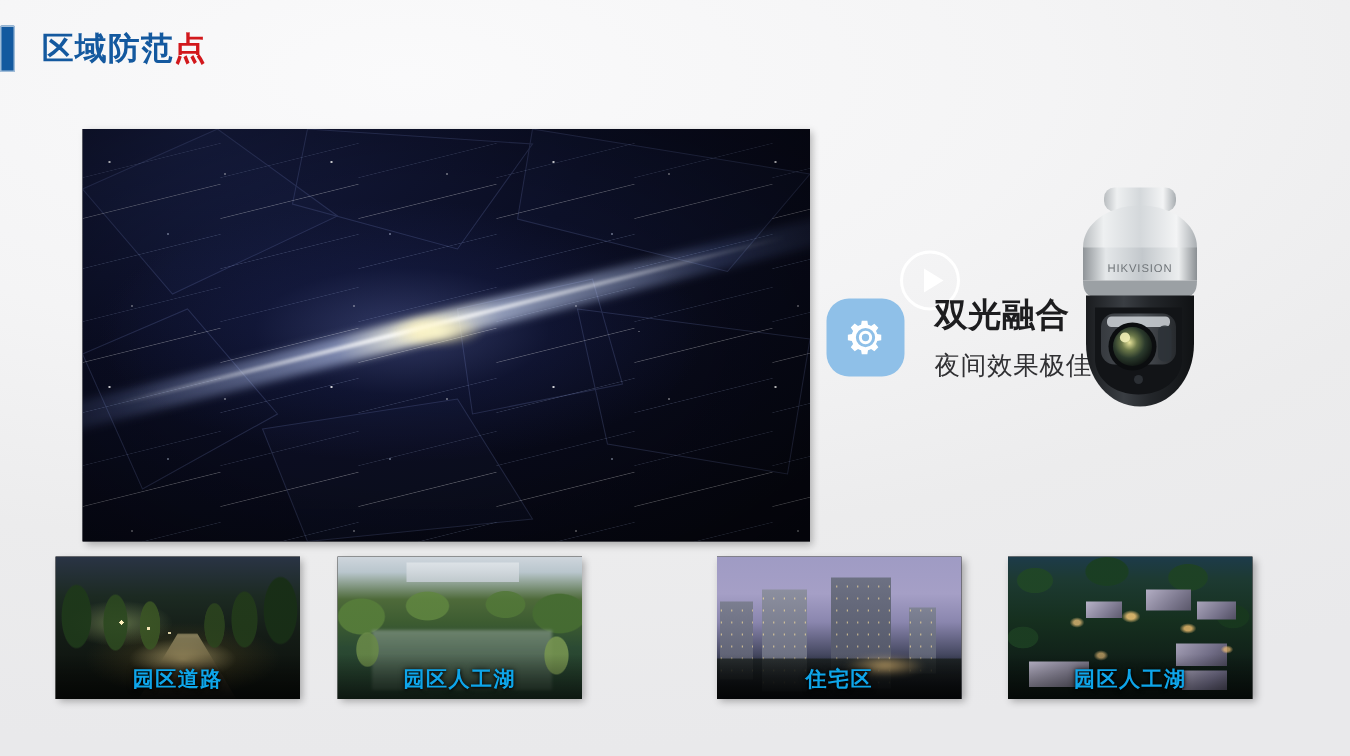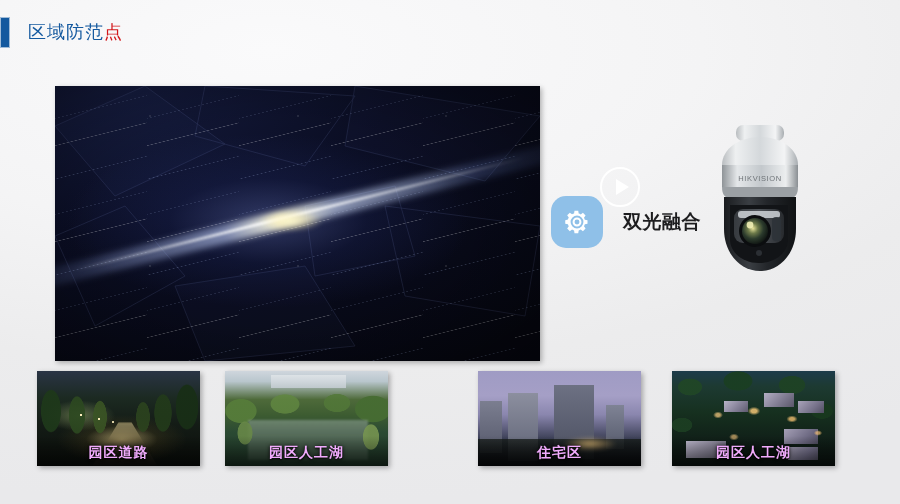--- a/index.html
+++ b/index.html
@@ -11,21 +11,21 @@
   #stage{
     position:relative;width:900px;height:504px;
     background:
       radial-gradient(120% 90% at 30% 10%, #fafafb 0%, #f4f4f5 40%, #ececed 70%, #e9e9eb 100%);
   }
 
   
   .hdr{position:absolute;left:0;top:16px;height:32px;display:flex;align-items:center;}
   .hdr-bar{width:10px;height:31px;background:#13599f;border-radius:1px;
            box-shadow:0 0 0 1px rgba(255,255,255,.6) inset;}
-  .hdr-title{margin-left:18px;font-size:18px;font-weight:normal;letter-spacing:1px;
+  .hdr-title{margin-left:18px;font-size:21px;font-weight:bold;letter-spacing:1px;
              line-height:1;white-space:nowrap;}
   .hdr-title .t-blue{color:#14599f;}
   .hdr-title .t-red{color:#d2181c;}
 
   
   .video{
     position:absolute;left:55px;top:86px;width:485px;height:275px;
     background:#03030a;overflow:hidden;
     box-shadow:2px 2px 5px rgba(0,0,0,.28);
   }
@@ -101,36 +101,36 @@
     border-left:13px solid #fff;border-top:8px solid transparent;border-bottom:8px solid transparent;
   }
 
   
   .feat{position:absolute;left:551px;top:196px;display:flex;align-items:center;}
   .feat-icon{
     width:52px;height:52px;border-radius:15px;background:#8fc0e8;
     display:flex;align-items:center;justify-content:center;flex:0 0 auto;
   }
   .feat-text{margin-left:20px;}
-  .feat-title{font-size:19px;font-weight:bold;color:#1d1d1f;line-height:1.25;letter-spacing:.5px;}
+  .feat-title{font-size:22px;font-weight:bold;color:#1d1d1f;line-height:1.25;letter-spacing:.5px;}
   .feat-sub{font-size:17px;color:#303033;margin-top:9px;line-height:1.25;letter-spacing:.5px;}
 
   
   .cam{position:absolute;left:704px;top:113px;width:112px;height:168px;}
   .cam svg{width:100%;height:100%;display:block;}
 
   
   .thumb{
     position:absolute;width:163px;height:95px;overflow:hidden;
     background:#111;box-shadow:2px 2px 5px rgba(0,0,0,.30);
   }
   .thumb .scene{position:absolute;inset:0;}
   .thumb .cap{
     position:absolute;left:0;right:0;bottom:4px;text-align:center;
-    font-size:14px;font-weight:bold;color:#f0abfc;letter-spacing:1px;
+    font-size:14px;font-weight:bold;color:#0ea5e9;letter-spacing:1px;
     text-shadow:0 1px 2px rgba(0,0,0,.95),0 0 4px rgba(0,0,0,.8);
   }
   .thumb .capbg{
     position:absolute;left:0;right:0;bottom:0;height:30px;
     background:linear-gradient(180deg,rgba(0,0,0,0),rgba(0,0,0,.55));
   }
   #th0{left:37px;top:371px;}
   #th1{left:225px;top:371px;}
   #th2{left:478px;top:371px;}
   #th3{left:672px;top:371px;}
@@ -319,20 +319,21 @@
 
   <div class="feat">
     <div class="feat-icon">
       <svg width="28" height="28" viewBox="0 0 24 24" fill="#ffffff" aria-hidden="true">
         <path d="M12 8.2a3.8 3.8 0 1 0 0 7.6 3.8 3.8 0 0 0 0-7.6zm0 5.9a2.1 2.1 0 1 1 0-4.2 2.1 2.1 0 0 1 0 4.2z"></path>
         <path d="M21 13.6v-3.2l-2.3-.38a6.9 6.9 0 0 0-.72-1.74l1.36-1.9-2.26-2.26-1.9 1.36a6.9 6.9 0 0 0-1.74-.72L13.06 2.4H9.86L9.48 4.7a6.9 6.9 0 0 0-1.74.72L5.84 4.06 3.58 6.32l1.36 1.9a6.9 6.9 0 0 0-.72 1.74L1.92 10.4v3.2l2.3.38c.16.62.4 1.2.72 1.74l-1.36 1.9 2.26 2.26 1.9-1.36c.54.32 1.12.56 1.74.72l.38 2.3h3.2l.38-2.3a6.9 6.9 0 0 0 1.74-.72l1.9 1.36 2.26-2.26-1.36-1.9c.32-.54.56-1.12.72-1.74L21 13.6zm-9 3.9a5.5 5.5 0 1 1 0-11 5.5 5.5 0 0 1 0 11z"></path>
       </svg>
     </div>
     <div class="feat-text">
       <div class="feat-title">双光融合</div>
+      <div class="feat-sub">夜间效果极佳</div>
     </div>
   </div>
 
   <div class="cam">
     <svg viewBox="0 0 112 168" preserveAspectRatio="xMidYMid meet">
       <defs>
         <linearGradient id="gTop" x1="0" y1="0" x2="1" y2="0">
           <stop offset="0" stop-color="#b9bdc0"></stop>
             <stop offset="0.18" stop-color="#eef0f1"></stop>
           <stop offset="0.5" stop-color="#d4d8db"></stop>

